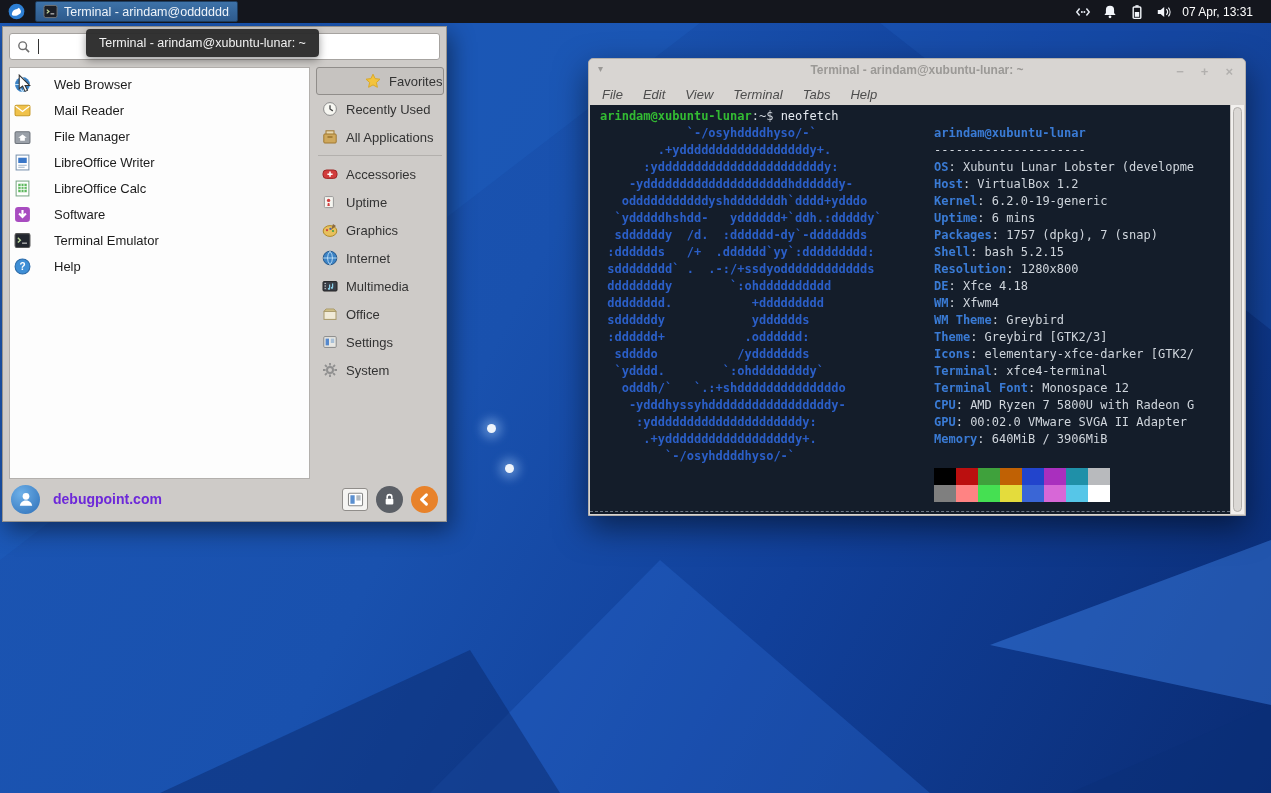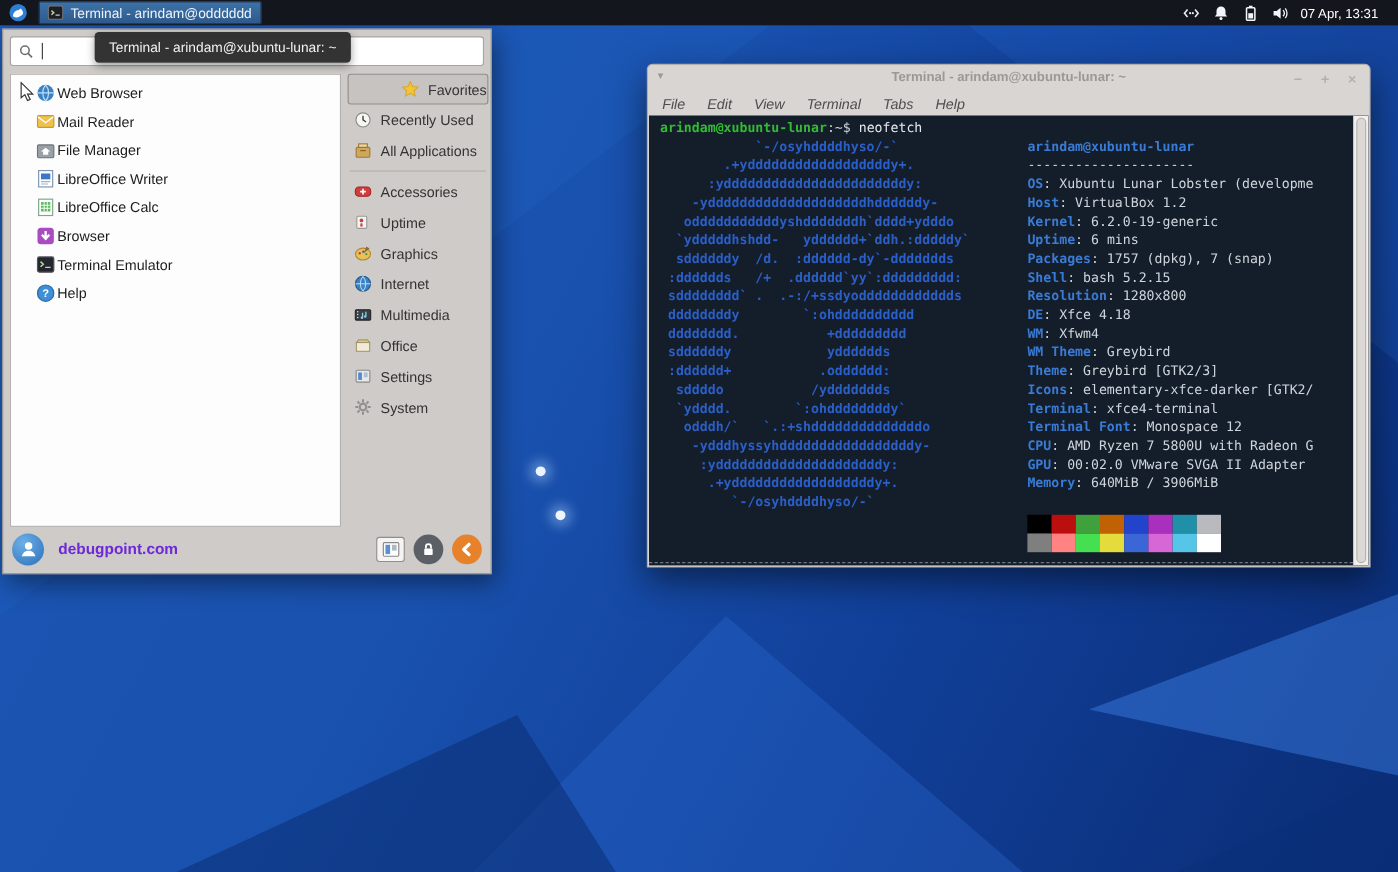--- a/index.html
+++ b/index.html
@@ -26,21 +26,21 @@
   #clock { font-size:12px; color:#fff; white-space:nowrap; margin-right:18px; }
 
   
   #menu { position:absolute; left:2px; top:26px; width:445px; height:496px; background:#cecbc8;
           border:1px solid #96938e; box-shadow:4px 8px 22px rgba(0,0,0,.45); z-index:20; }
   #search-box { position:absolute; left:6px; right:6px; top:6px; height:27px; background:#ffffff;
                 border:1px solid #a6a3a0; border-radius:3px; display:flex; align-items:center; padding:0 7px; }
   #search-box .caret { width:1px; height:15px; background:#333; margin-left:7px; }
   #app-panel { position:absolute; left:6px; top:40px; width:301px; height:412px; background:#fdfdfd;
                border:1px solid #b3b0ad; padding-top:3px; }
-  .app-row { height:26px; display:flex; align-items:center; gap:2px; padding-left:23px; font-size:13px; color:#1c1c1c; }
+  .app-row { height:26px; display:flex; align-items:center; gap:23px; padding-left:4px; font-size:13px; color:#1c1c1c; }
   .icon16 { width:17px; height:17px; display:inline-flex; flex:none; }
   #cat-panel { position:absolute; left:313px; top:40px; width:128px; }
   .cat-row { height:28px; display:flex; align-items:center; gap:8px; padding-left:5px; font-size:13px; color:#333; border:1px solid transparent; }
   .cat-row.selected { background:#c6c3c0; border:1px solid #908d8a; border-radius:3px;padding-left:48px; }
   .cat-sep { border-top:1px solid #b3b0ad; margin:4px 2px; }
   #menu-footer { position:absolute; left:8px; right:8px; bottom:7px; height:30px; display:flex; align-items:center; }
   #avatar { width:29px; height:29px; border-radius:50%; background:radial-gradient(circle at 35% 30%,#6db0e8,#2d6fb8);
             display:flex; align-items:center; justify-content:center; margin-right:13px; flex:none; }
   #username { font-size:14px; font-weight:bold; color:#6d28d9; }
   #menu-footer .spacer { flex:1; }
@@ -215,21 +215,21 @@
         </span>
         <span>LibreOffice Calc</span>
       </div>
       <div class="app-row">
         <span class="icon16">
           <svg width="100%" height="100%" viewBox="0 0 16 16">
             <rect x="1" y="1" width="14" height="14" rx="3" fill="#a84cc0"></rect>
             <path d="M8 3.8v5.4M4.8 7l3.2 3.4L11.2 7" stroke="#fff" stroke-width="2" fill="none"></path>
           </svg>
         </span>
-        <span>Browser</span>
+        <span>Software</span>
       </div>
       <div class="app-row">
         <span class="icon16">
           <svg width="100%" height="100%" viewBox="0 0 16 16">
             <rect x="1" y="1.5" width="14" height="13" rx="1.6" fill="#22262e" stroke="#555"></rect>
             <path d="M3.6 5.5l2.4 2.2-2.4 2.2" stroke="#b9d49a" fill="none" stroke-width="1.3"></path>
             <path d="M7.6 10.5h4.6" stroke="#ccc" stroke-width="1.1"></path>
           </svg>
         </span>
         <span>Terminal Emulator</span>

